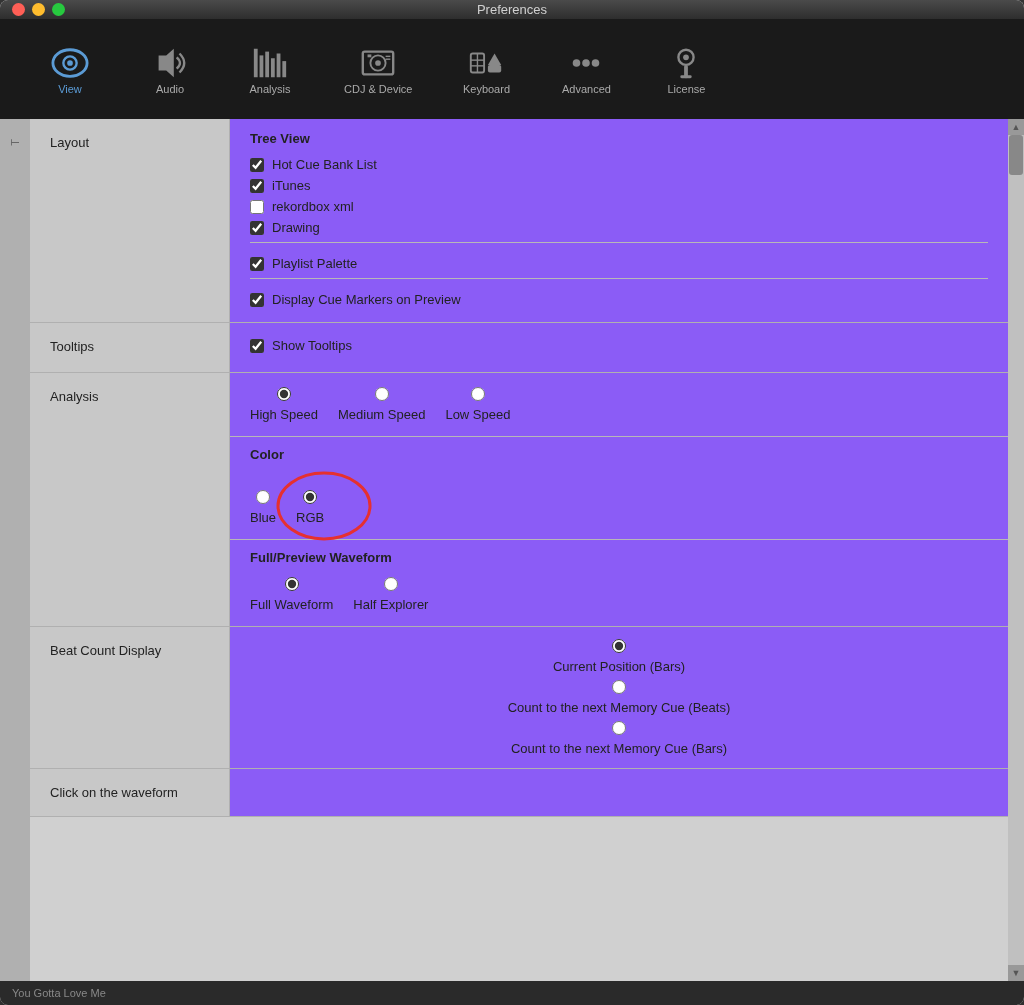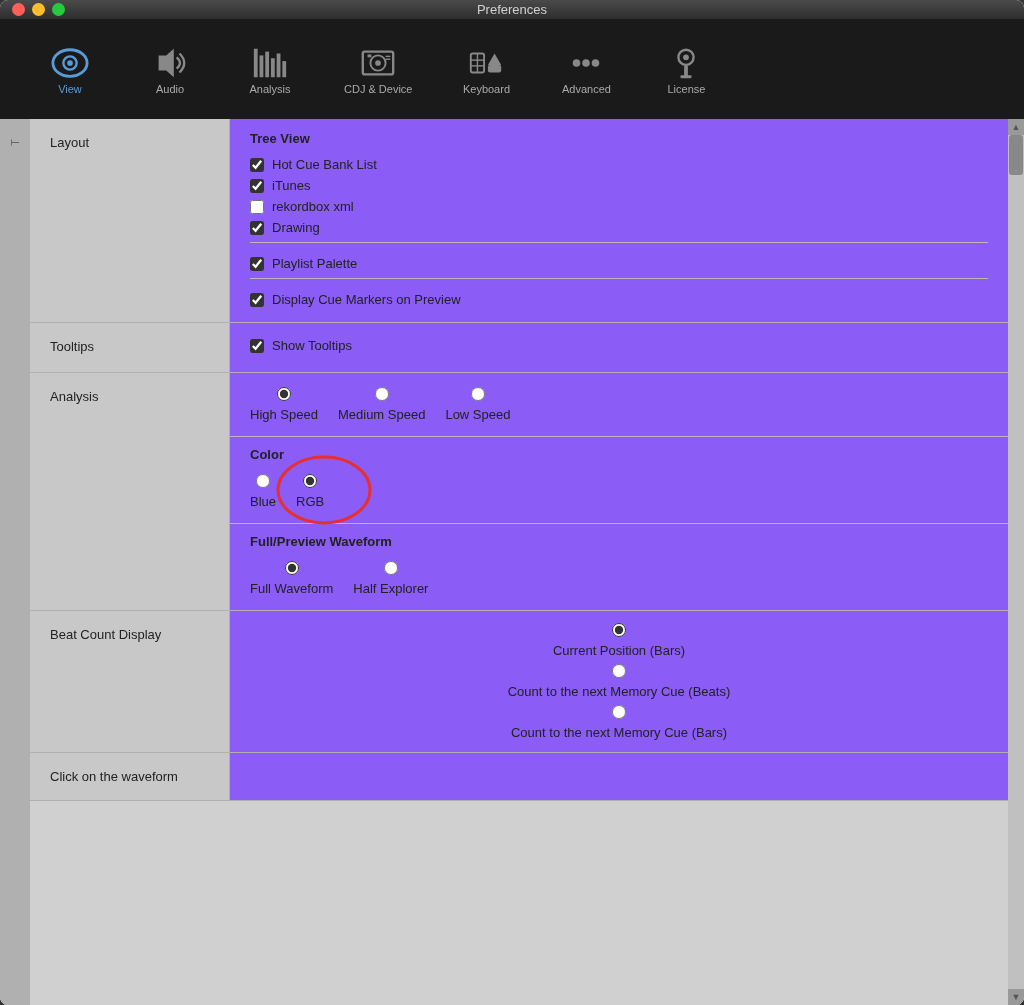--- a/index.html
+++ b/index.html
@@ -499,21 +499,21 @@
                   <span>Medium Speed</span>
                 </div>
                 <div class="radio-row">
                   <input type="radio" name="speed" style="">
                   <span>Low Speed</span>
                 </div>
               </div>
             </div>
 
             <div class="waveform-sub-row">
-              <div class="section-title" style="margin-bottom: 8px;">Color</div>
+              <div class="section-title" style="margin-bottom: 24px;">Color</div>
               <div class="radio-group">
                 <div class="radio-row">
                   <input type="radio" name="color" style="">
                   <span>Blue</span>
                 </div>
                 <div class="red-circle-container">
                   <div class="radio-row" style="position:relative; z-index:1;">
                     <input type="radio" name="color" checked="" style="">
                     <span>RGB</span>
                   </div>
@@ -571,13 +571,16 @@
 
     <div class="right-scrollbar">
       <div class="scroll-arrow">▲</div>
       <div class="scroll-track">
         <div class="scroll-thumb"></div>
       </div>
       <div class="scroll-arrow">▼</div>
     </div>
   </div>
 
+  <div class="bottom-bar">
+    <span class="bottom-bar-text">You Gotta Love Me</span>
+  </div>
 </div>
 
 </body></html>

